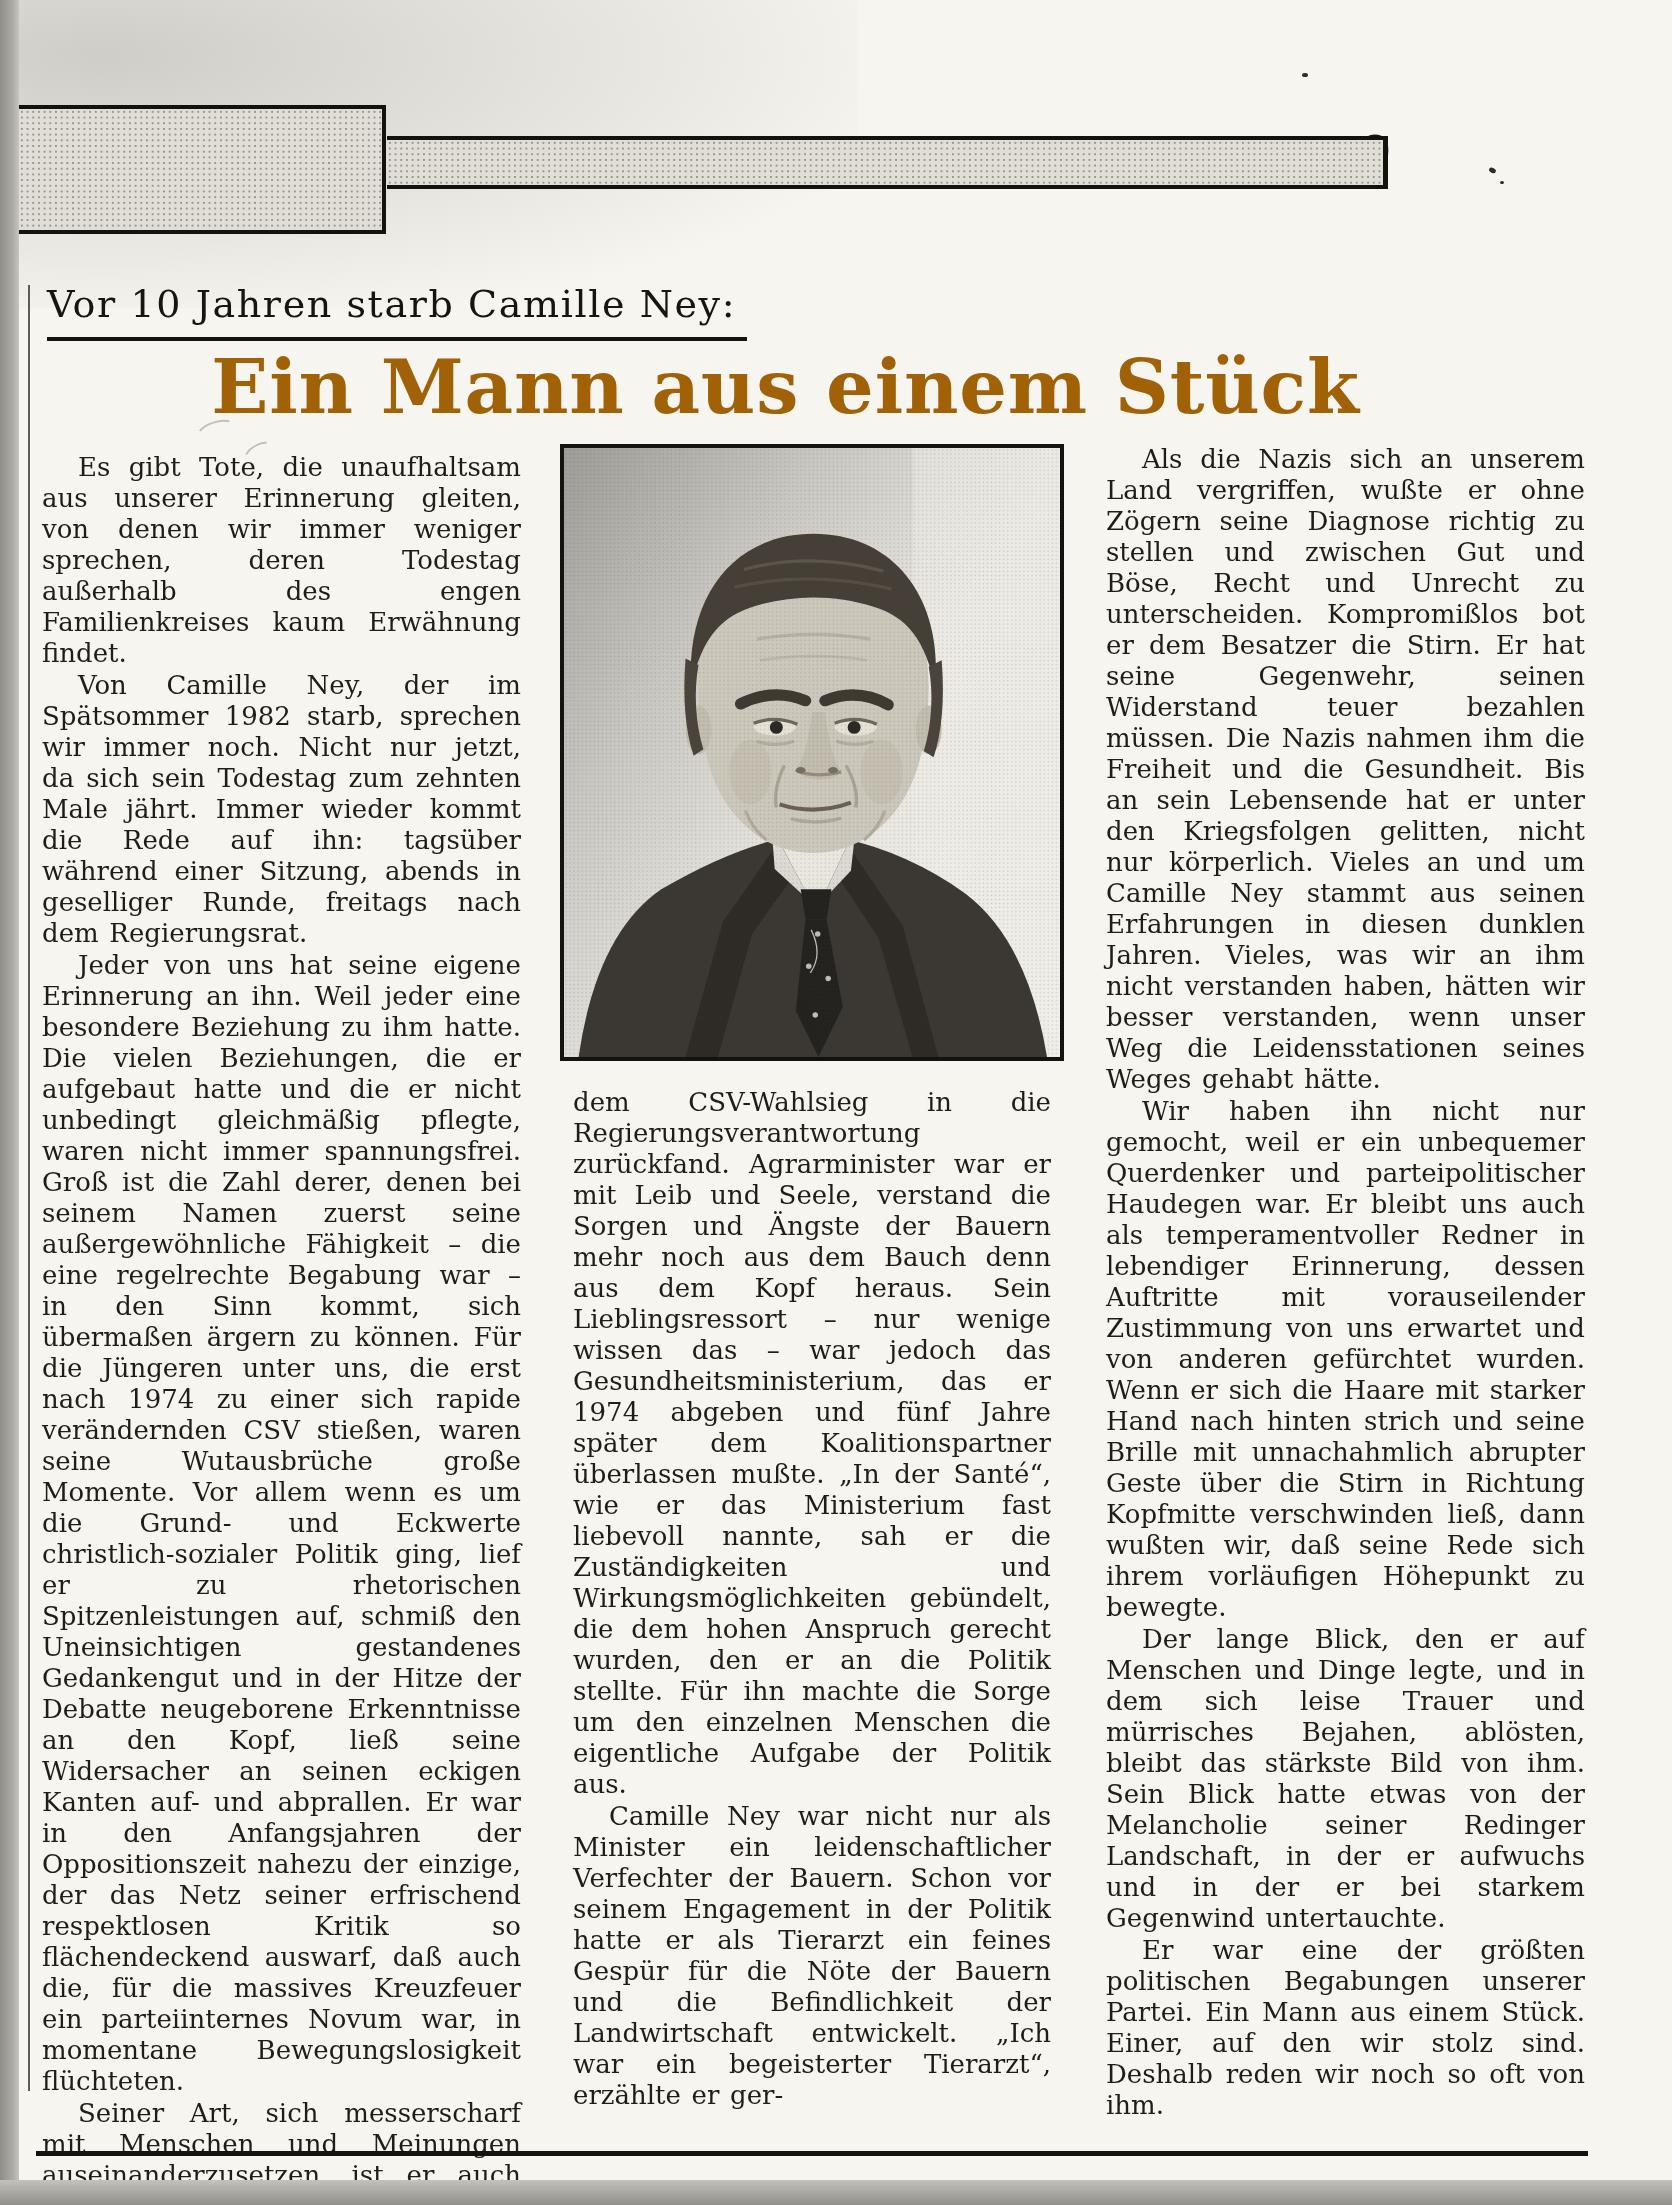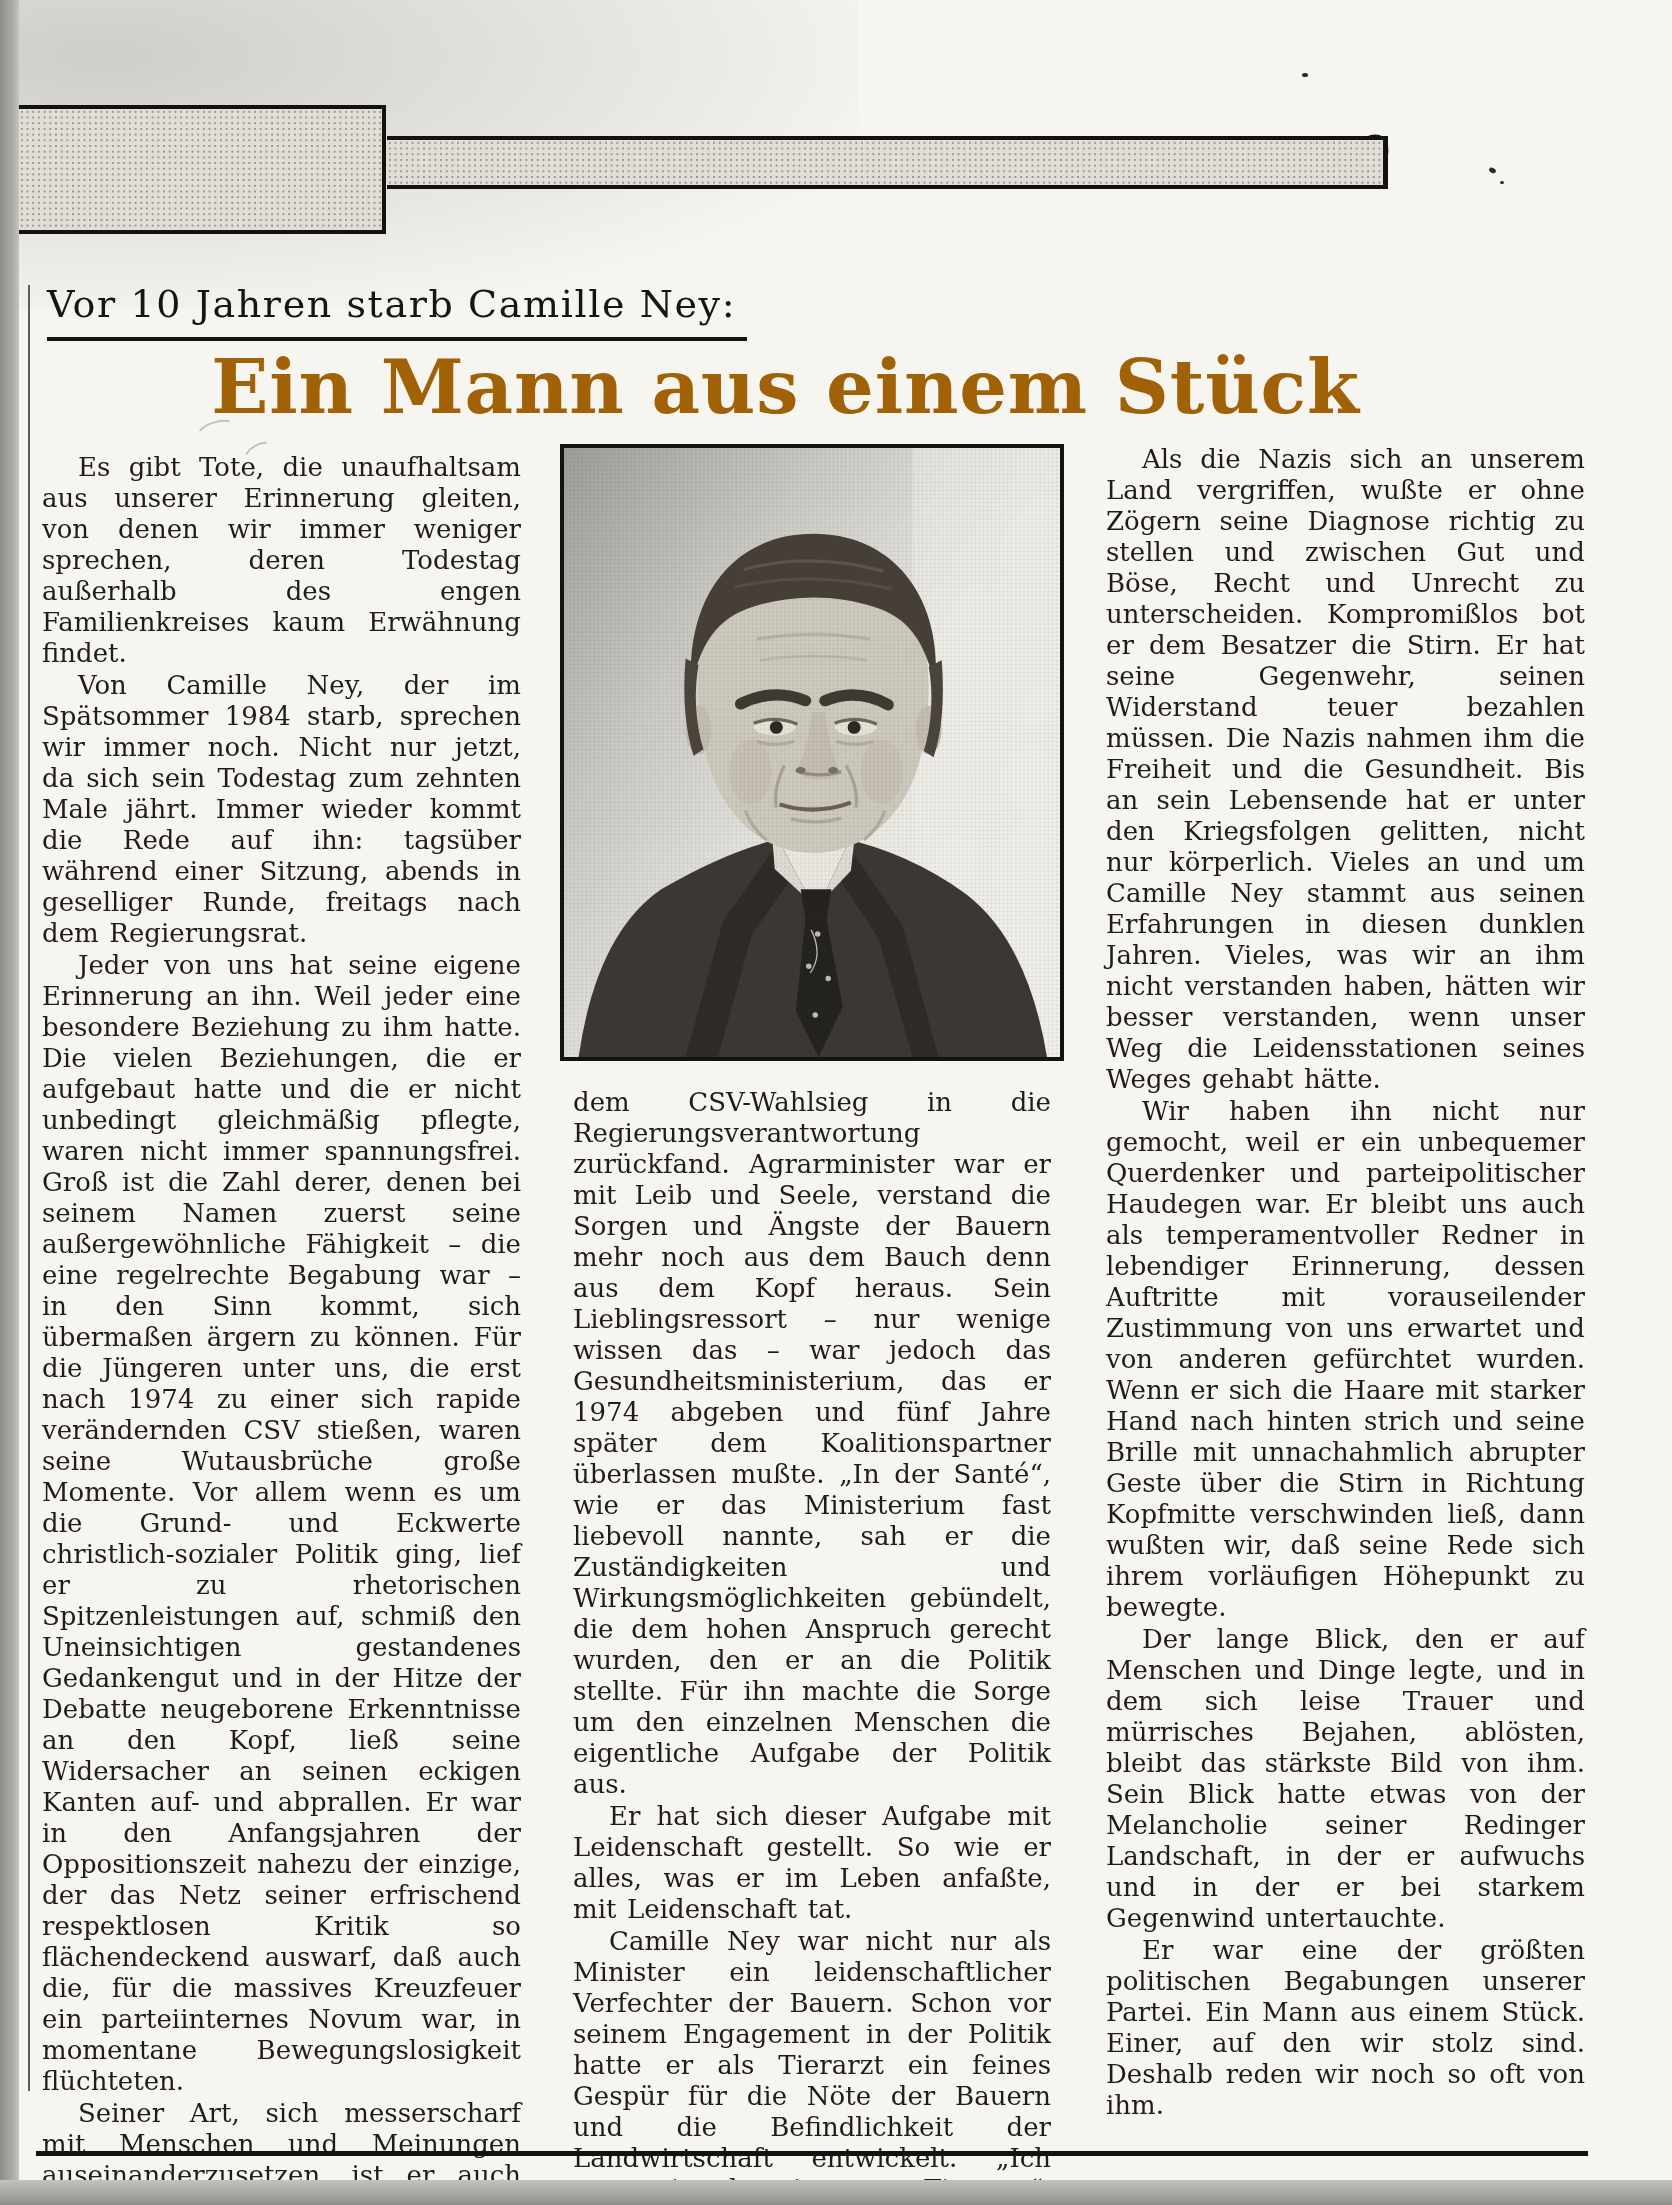--- a/index.html
+++ b/index.html
@@ -167,28 +167,27 @@
       <path d="M 280 458 Q 310 466 342 457" stroke="#b0a89a" stroke-width="4" fill="none"></path>
       <path d="M 224 448 Q 232 470 250 484" stroke="#b3ab9e" stroke-width="4" fill="none"></path>
       <path d="M 396 448 Q 388 470 370 484" stroke="#b3ab9e" stroke-width="4" fill="none"></path>
     </g>
     <rect width="612" height="752" fill="url(#dots)" opacity="0.18"></rect>
   </svg>
 </div>
 
 <div class="col col1">
   <p class="ind">Es gibt Tote, die unaufhaltsam aus unserer Erinnerung gleiten, von denen wir immer weniger sprechen, deren Todestag außerhalb des engen Familienkreises kaum Erwähnung findet.</p>
-  <p class="ind">Von Camille Ney, der im Spätsommer 1984 starb, sprechen wir immer noch. Nicht nur jetzt, da sich sein Todestag zum zehnten Male jährt. Immer wieder kommt die Rede auf ihn: tagsüber während einer Sitzung, abends in geselliger Runde, freitags nach dem Regierungsrat.</p>
+  <p class="ind">Von Camille Ney, der im Spätsommer 1982 starb, sprechen wir immer noch. Nicht nur jetzt, da sich sein Todestag zum zehnten Male jährt. Immer wieder kommt die Rede auf ihn: tagsüber während einer Sitzung, abends in geselliger Runde, freitags nach dem Regierungsrat.</p>
   <p class="ind">Jeder von uns hat seine eigene Erinnerung an ihn. Weil jeder eine besondere Beziehung zu ihm hatte. Die vielen Beziehungen, die er aufgebaut hatte und die er nicht unbedingt gleichmäßig pflegte, waren nicht immer spannungsfrei. Groß ist die Zahl derer, denen bei seinem Namen zuerst seine außergewöhnliche Fähigkeit – die eine regelrechte Begabung war – in den Sinn kommt, sich übermaßen ärgern zu können. Für die Jüngeren unter uns, die erst nach 1974 zu einer sich rapide verändernden CSV stießen, waren seine Wutausbrüche große Momente. Vor allem wenn es um die Grund- und Eckwerte christlich-sozialer Politik ging, lief er zu rhetorischen Spitzenleistungen auf, schmiß den Uneinsichtigen gestandenes Gedankengut und in der Hitze der Debatte neugeborene Erkenntnisse an den Kopf, ließ seine Widersacher an seinen eckigen Kanten auf- und abprallen. Er war in den Anfangsjahren der Oppositionszeit nahezu der einzige, der das Netz seiner erfrischend respektlosen Kritik so flächendeckend auswarf, daß auch die, für die massives Kreuzfeuer ein parteiinternes Novum war, in momentane Bewegungslosigkeit flüchteten.</p>
   <p class="ind">Seiner Art, sich messerscharf mit Menschen und Meinungen auseinanderzusetzen, ist er auch nach 1979 treu geblieben, als er nach</p>
 </div>
 
 <div class="col col2">
   <p>dem CSV-Wahlsieg in die Regierungsverantwortung zurückfand. Agrarminister war er mit Leib und Seele, verstand die Sorgen und Ängste der Bauern mehr noch aus dem Bauch denn aus dem Kopf heraus. Sein Lieblingsressort – nur wenige wissen das – war jedoch das Gesundheitsministerium, das er 1974 abgeben und fünf Jahre später dem Koalitionspartner überlassen mußte. „In der Santé“, wie er das Ministerium fast liebevoll nannte, sah er die Zuständigkeiten und Wirkungsmöglichkeiten gebündelt, die dem hohen Anspruch gerecht wurden, den er an die Politik stellte. Für ihn machte die Sorge um den einzelnen Menschen die eigentliche Aufgabe der Politik aus.</p>
-  <p class="ind">Er hat sich dieser Aufgabe mit Leidenschaft gestellt. So wie er alles, was er im Leben anfaßte, mit Leidenschaft tat.</p>
   <p class="ind">Camille Ney war nicht nur als Minister ein leidenschaftlicher Verfechter der Bauern. Schon vor seinem Engagement in der Politik hatte er als Tierarzt ein feines Gespür für die Nöte der Bauern und die Befindlichkeit der Landwirtschaft entwickelt. „Ich war ein begeisterter Tierarzt“, erzählte er ger-</p>
 </div>
 
 <div class="col col3">
   <p class="ind">Als die Nazis sich an unserem Land vergriffen, wußte er ohne Zögern seine Diagnose richtig zu stellen und zwischen Gut und Böse, Recht und Unrecht zu unterscheiden. Kompromißlos bot er dem Besatzer die Stirn. Er hat seine Gegenwehr, seinen Widerstand teuer bezahlen müssen. Die Nazis nahmen ihm die Freiheit und die Gesundheit. Bis an sein Lebensende hat er unter den Kriegsfolgen gelitten, nicht nur körperlich. Vieles an und um Camille Ney stammt aus seinen Erfahrungen in diesen dunklen Jahren. Vieles, was wir an ihm nicht verstanden haben, hätten wir besser verstanden, wenn unser Weg die Leidensstationen seines Weges gehabt hätte.</p>
   <p class="ind">Wir haben ihn nicht nur gemocht, weil er ein unbequemer Querdenker und parteipolitischer Haudegen war. Er bleibt uns auch als temperamentvoller Redner in lebendiger Erinnerung, dessen Auftritte mit vorauseilender Zustimmung von uns erwartet und von anderen gefürchtet wurden. Wenn er sich die Haare mit starker Hand nach hinten strich und seine Brille mit unnachahmlich abrupter Geste über die Stirn in Richtung Kopfmitte verschwinden ließ, dann wußten wir, daß seine Rede sich ihrem vorläufigen Höhepunkt zu bewegte.</p>
   <p class="ind">Der lange Blick, den er auf Menschen und Dinge legte, und in dem sich leise Trauer und mürrisches Bejahen, ablösten, bleibt das stärkste Bild von ihm. Sein Blick hatte etwas von der Melancholie seiner Redinger Landschaft, in der er aufwuchs und in der er bei starkem Gegenwind untertauchte.</p>
   <p class="ind">Er war eine der größten politischen Begabungen unserer Partei. Ein Mann aus einem Stück. Einer, auf den wir stolz sind. Deshalb reden wir noch so oft von ihm.</p>
 
 </div>

